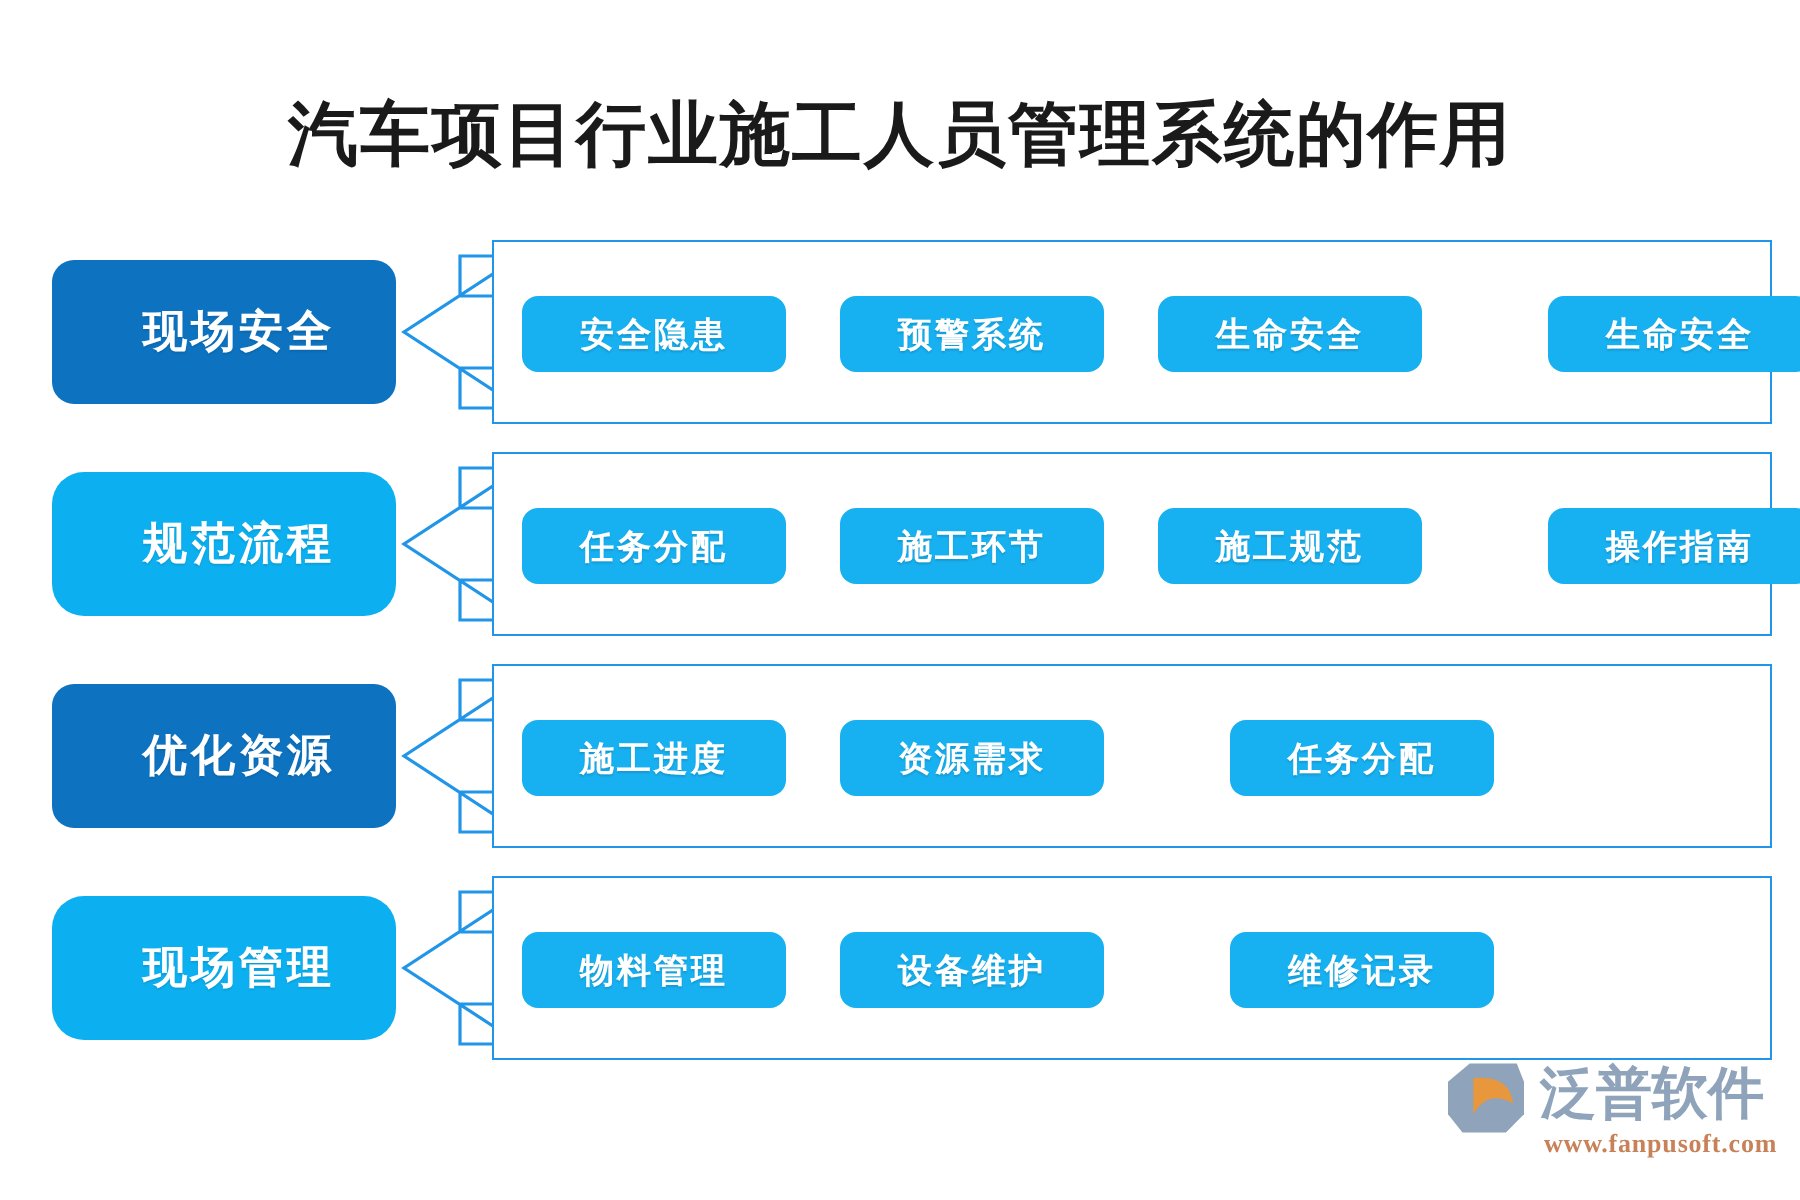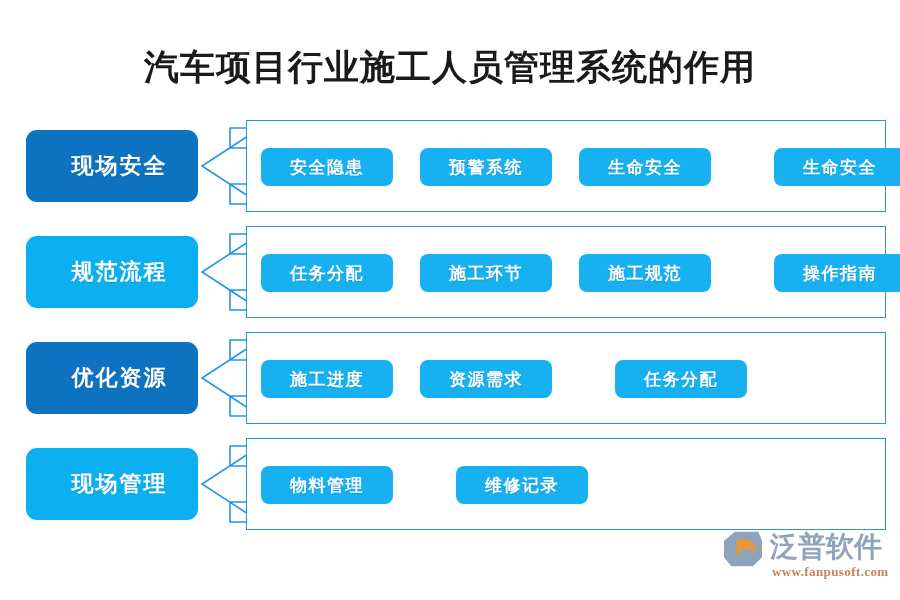--- a/index.html
+++ b/index.html
@@ -63,21 +63,21 @@
     display:flex; align-items:center; justify-content:center;
     color:#ffffff;
     font-family:"Liberation Serif", serif;
     font-weight:700;
     font-size:22px;
     letter-spacing:2px;
     text-shadow:0 1px 1px rgba(0,0,0,0.10);
     padding-left:15px;
   }
   .cat-dark  { background:#0d73c0; }
-  .cat-light { background:#0cb0f0; }
+  .cat-light { background:#0cb0f0;border-radius:16px; }
 
   
   .connector { position:absolute; left:196px; top:0px; width:60px; height:96px; }
 
   
   .pill-box {
     position:absolute;
     left:246px; top:2px;
     width:640px; height:92px;
     border:1.6px solid #2196e8;
@@ -216,20 +216,23 @@
     </div>
     <svg class="connector" viewBox="0 0 60 96">
       <path d="M58 10 L34 10 L34 30 L52 30 L52 18 L6 48 L52 78 L52 66 L34 66 L34 86 L58 86" fill="#ffffff" stroke="#2196e8" stroke-width="1.6" stroke-linejoin="miter"></path>
     </svg>
     <div class="pill-box">
       <div class="pill-strip">
         <div class="pill">
             <span>物料管理</span>
           </div>
         <div class="pill">
+            <span>设备维护</span>
+          </div>
+        <div class="pill">
             <span>维修记录</span>
           </div>
       </div>
     </div>
   </div>
 
   <div class="brand-logo">
     <svg class="brand-mark" width="42" height="38" viewBox="0 0 46 42">
       <path d="M14 2 L40 2 L44 12 L44 30 L34 40 L10 40 L2 30 L2 12 Z" fill="#8fa3bb"></path>
       <path d="M16 10 Q36 8 38 24 Q24 16 16 30 Z" fill="#e8973c"></path>

